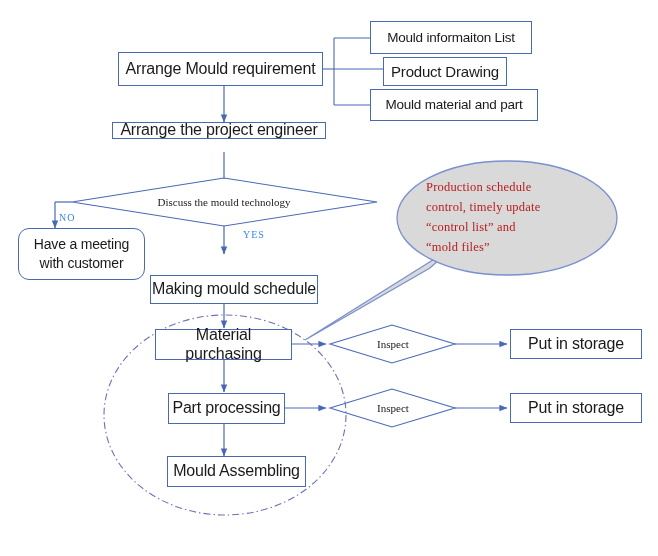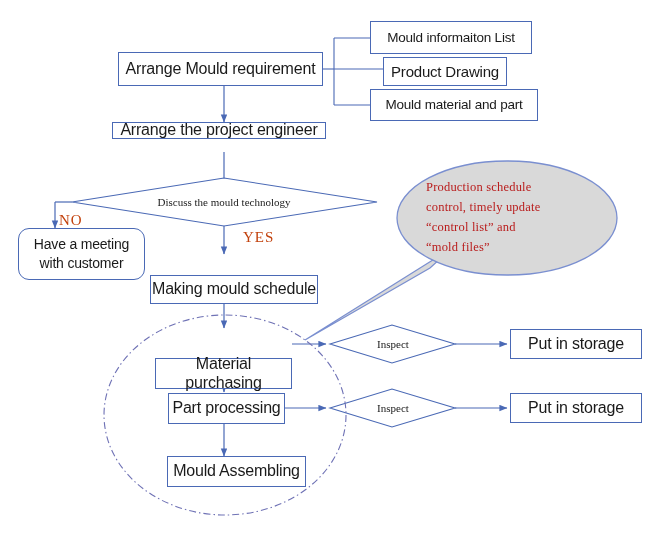--- a/index.html
+++ b/index.html
@@ -51,23 +51,23 @@
     align-items: center;
     justify-content: center;
     color: #1a1a1a;
     font-family: Liberation Serif, serif;
     font-size: 11px;
     z-index: 3;
     pointer-events: none;
   }
   .edge-label {
     position: absolute;
-    color: #c2410c;
+    color: #3b82f6;
     font-family: "Liberation Serif", "DejaVu Serif", serif;
-    font-size: 15px;
+    font-size: 10px;
     letter-spacing: 1px;
     z-index: 4;
   }
   .callout-text {
     position: absolute;
     color: #b91c1c;
     font-family: "Liberation Serif", "DejaVu Serif", serif;
     font-size: 12.5px;
     line-height: 1.55;
     letter-spacing: 0.2px;
@@ -160,21 +160,21 @@
 
   <div class="node two-line" style="left:18px; top:228px; width:127px; height:52px;border-radius:11px;">
     <span>Have a meeting</span>
     <span>with customer</span>
   </div>
 
   <div class="node" style="left:150px; top:259px; width:168px; height:29px;margin-top:16px;">
     <span>Making mould schedule</span>
   </div>
 
-  <div class="node" style="left:155px; top:329px; width:137px; height:31px;margin-top:29px;">
+  <div class="node" style="left:155px; top:329px; width:137px; height:31px;">
     <span>Material purchasing</span>
   </div>
 
   <div class="node" style="left:167px; top:456px; width:139px; height:31px;">
     <span>Mould Assembling</span>
   </div>
 
   <div class="node" style="left:168px; top:393px; width:117px; height:31px;">
     <span>Part processing</span>
   </div>

